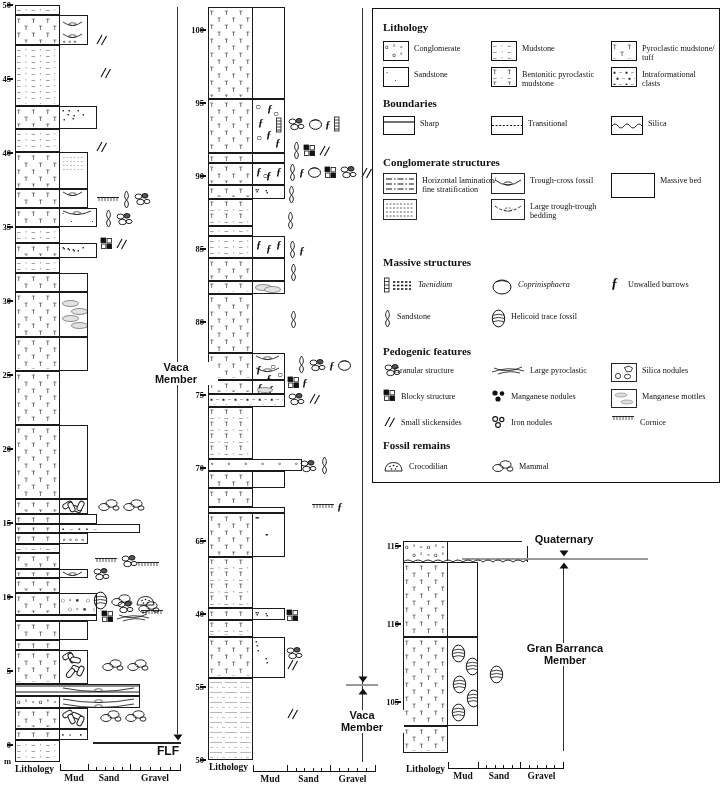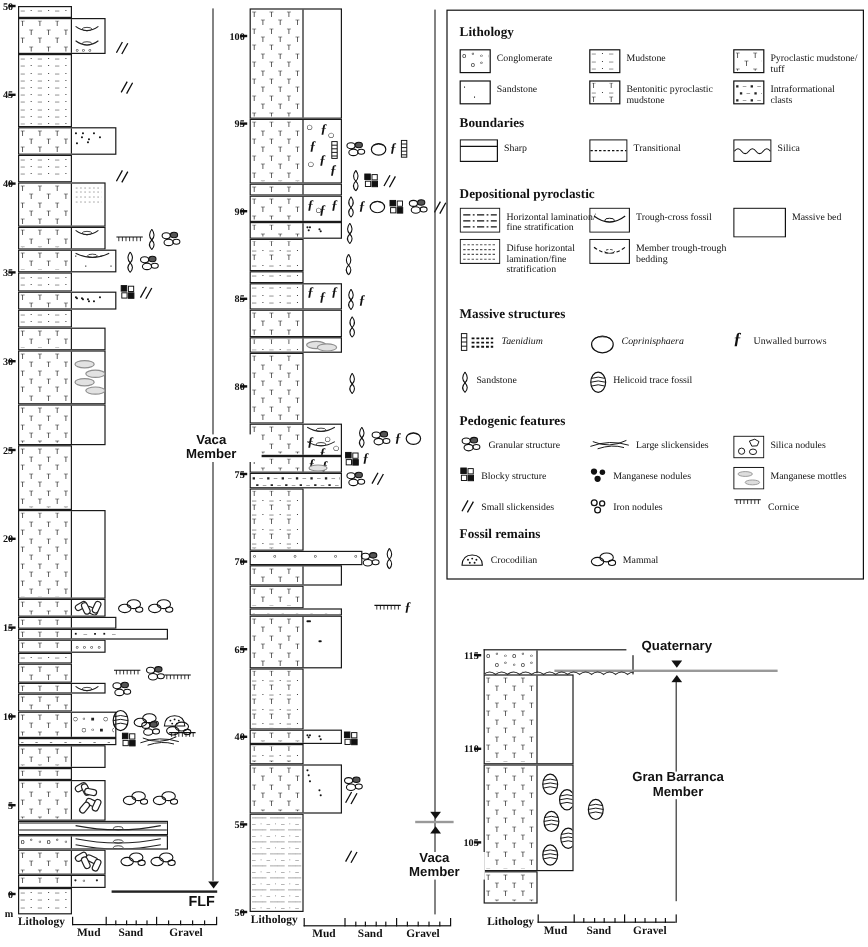--- a/index.html
+++ b/index.html
@@ -1602,21 +1602,21 @@
         </svg>
       </span>
       <div style="position: absolute; left: 155px; top: 110px; width: 92px; font-size: 8.2px; line-height: 9px; white-space: pre-line;">Transitional</div>
       <span style="display: inline-block; line-height: 0; position: absolute; left: 238px; top: 107px;">
         <svg width="32" height="19">
           <rect x="0.5" y="0.5" width="31" height="18" fill="none" stroke="#111" stroke-width="1"></rect>
           <path d="M1,10 Q4,6 7,10 T13,10 T19,10 T25,10 T31,10" fill="none" stroke="#111" stroke-width="0.9"></path>
         </svg>
       </span>
       <div style="position: absolute; left: 275px; top: 110px; width: 76px; font-size: 8.2px; line-height: 9px; white-space: pre-line;">Silica</div>
-      <div style="position: absolute; left: 10px; top: 147px; font-weight: 700; font-size: 11px;">Depositional pyroclastic</div>
+      <div style="position: absolute; left: 10px; top: 147px; font-weight: 700; font-size: 11px;">Conglomerate structures</div>
       <span style="display: inline-block; line-height: 0; position: absolute; left: 10px; top: 164px;">
         <svg width="34" height="21">
           <rect x="0.5" y="0.5" width="33" height="20" fill="none" stroke="#111" stroke-width="0.9"></rect>
           <path d="M3,6 H31 M3,11 H31 M3,16 H31" stroke="#111" stroke-width="1" stroke-dasharray="6,2,1.5,2"></path>
         </svg>
       </span>
       <div style="position: absolute; left: 49px; top: 167px; width: 92px; font-size: 8.2px; line-height: 9px; white-space: pre-line;">Horizontal lamination/
 fine stratification</div>
       <span style="display: inline-block; line-height: 0; position: absolute; left: 118px; top: 164px;">
         <svg width="34" height="21">
@@ -1631,30 +1631,28 @@
           <rect x="0.5" y="0.5" width="43" height="24" fill="none" stroke="#111" stroke-width="1"></rect>
         </svg>
       </span>
       <div style="position: absolute; left: 287px; top: 167px; width: 76px; font-size: 8.2px; line-height: 9px; white-space: pre-line;">Massive bed</div>
       <span style="display: inline-block; line-height: 0; position: absolute; left: 10px; top: 190px;">
         <svg width="34" height="21">
           <rect x="0.5" y="0.5" width="33" height="20" fill="none" stroke="#111" stroke-width="0.9"></rect>
           <path d="M3,5 H31 M3,9 H31 M3,13 H31 M3,17 H31" stroke="#555" stroke-width="0.9" stroke-dasharray="2,1.5"></path>
         </svg>
       </span>
-      <div style="position: absolute; left: 49px; top: 193px; width: 92px; font-size: 8.2px; line-height: 9px; white-space: pre-line;">Difuse horizontal
-lamination/fine stratification</div>
       <span style="display: inline-block; line-height: 0; position: absolute; left: 118px; top: 190px;">
         <svg width="34" height="21">
           <rect x="0.5" y="0.5" width="33" height="20" fill="none" stroke="#111" stroke-width="0.9"></rect>
           <path d="M4,7 Q17,17 30,7" fill="none" stroke="#111" stroke-width="0.9" stroke-dasharray="3,2"></path>
           <ellipse cx="17" cy="10.5" rx="4" ry="1.6" fill="none" stroke="#111" stroke-width="0.7" stroke-dasharray="2,1.5"></ellipse>
         </svg>
       </span>
-      <div style="position: absolute; left: 157px; top: 193px; width: 92px; font-size: 8.2px; line-height: 9px; white-space: pre-line;">Member trough-trough
+      <div style="position: absolute; left: 157px; top: 193px; width: 92px; font-size: 8.2px; line-height: 9px; white-space: pre-line;">Large trough-trough
 bedding</div>
       <div style="position: absolute; left: 10px; top: 247px; font-weight: 700; font-size: 11px;">Massive structures</div>
       <span style="display: inline-block; line-height: 0; position: absolute; left: 10px; top: 268px;">
         <svg width="30" height="16">
           <rect x="1.5" y="1" width="4.5" height="14" fill="none" stroke="#111" stroke-width="0.8"></rect>
           <path d="M1.5,4.5 h4.5 M1.5,8 h4.5 M1.5,11.5 h4.5" stroke="#111" stroke-width="0.8"></path>
           <path d="M10,5 h18 M10,8.5 h18 M10,12 h18" stroke="#111" stroke-width="1.6" stroke-dasharray="2.4,1.6"></path>
         </svg>
       </span>
       <div style="position: absolute; left: 45px; top: 271px; width: 92px; font-size: 8.2px; line-height: 9px; white-space: pre-line; font-style: italic;">Taenidium</div>
@@ -1687,27 +1685,27 @@
       <span style="display: inline-block; line-height: 0; position: absolute; left: 10px; top: 354px;">
         <svg width="19" height="14">
           <g fill="none" stroke="#111" stroke-width="0.9">
             <ellipse cx="5.5" cy="4.5" rx="3.4" ry="2.5"></ellipse>
             <ellipse cx="12" cy="3.8" rx="3" ry="2.3" fill="#555"></ellipse>
             <ellipse cx="7.5" cy="10" rx="3.8" ry="2.7"></ellipse>
             <ellipse cx="14" cy="9.5" rx="2.9" ry="2.1"></ellipse>
           </g>
         </svg>
       </span>
-      <div style="position: absolute; left: 34px; top: 357px; width: 92px; font-size: 8.2px; line-height: 9px; white-space: pre-line;">Granular structure</div>
+      <div style="position: absolute; left: 21px; top: 357px; width: 92px; font-size: 8.2px; line-height: 9px; white-space: pre-line;">Granular structure</div>
       <span style="display: inline-block; line-height: 0; position: absolute; left: 118px; top: 354px;">
         <svg width="34" height="13">
           <path d="M1,9 Q17,3 33,8 M3,5 Q17,11 31,4 M7,11 Q19,7 29,10" stroke="#111" stroke-width="0.8" fill="none"></path>
         </svg>
       </span>
-      <div style="position: absolute; left: 157px; top: 357px; width: 92px; font-size: 8.2px; line-height: 9px; white-space: pre-line;">Large slickensides</div>
+      <div style="position: absolute; left: 157px; top: 357px; width: 92px; font-size: 8.2px; line-height: 9px; white-space: pre-line;">Large pyroclastic</div>
       <span style="display: inline-block; line-height: 0; position: absolute; left: 238px; top: 354px;">
         <svg width="26" height="19">
           <rect x="0.5" y="0.5" width="25" height="18" fill="none" stroke="#111" stroke-width="0.9"></rect>
           <circle cx="7" cy="13" r="2.6" fill="none" stroke="#111" stroke-width="0.8"></circle>
           <ellipse cx="16.5" cy="13.5" rx="3" ry="2.3" fill="none" stroke="#111" stroke-width="0.8"></ellipse>
           <path d="M13.5,4.5 L18,3 L21.5,5 L20,8.5 L15.5,8.8 Z" fill="none" stroke="#111" stroke-width="0.8"></path>
         </svg>
       </span>
       <div style="position: absolute; left: 269px; top: 357px; width: 76px; font-size: 8.2px; line-height: 9px; white-space: pre-line;">Silica nodules</div>
       <span style="display: inline-block; line-height: 0; position: absolute; left: 10px; top: 380px;">

